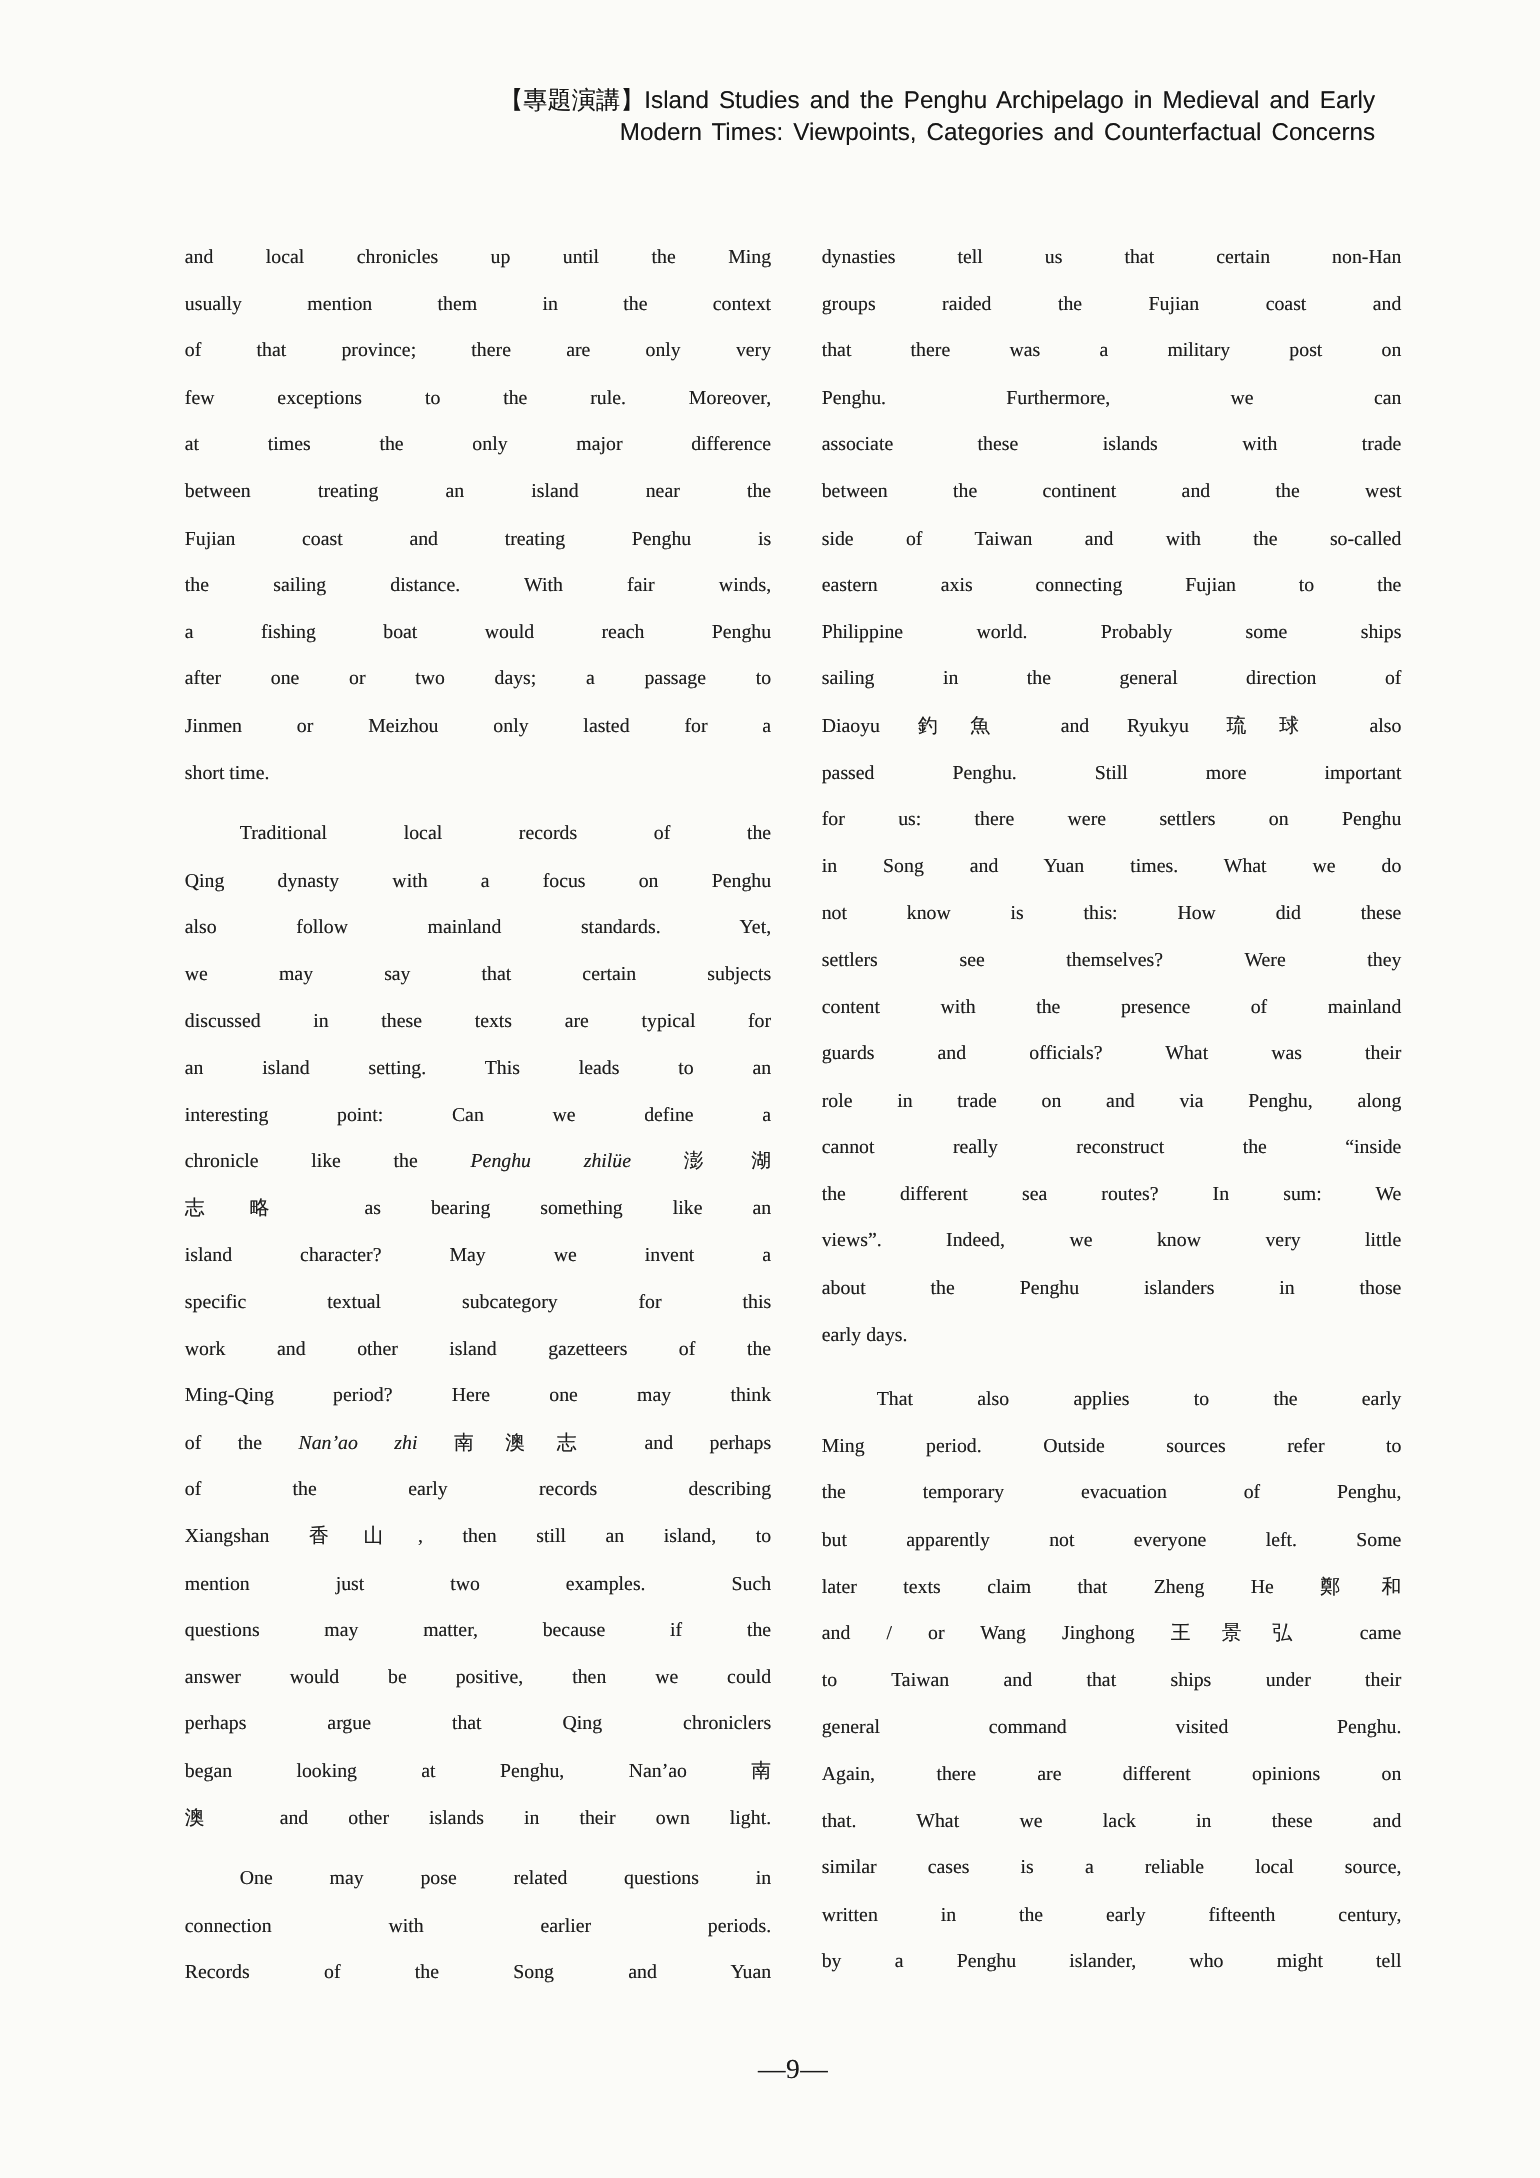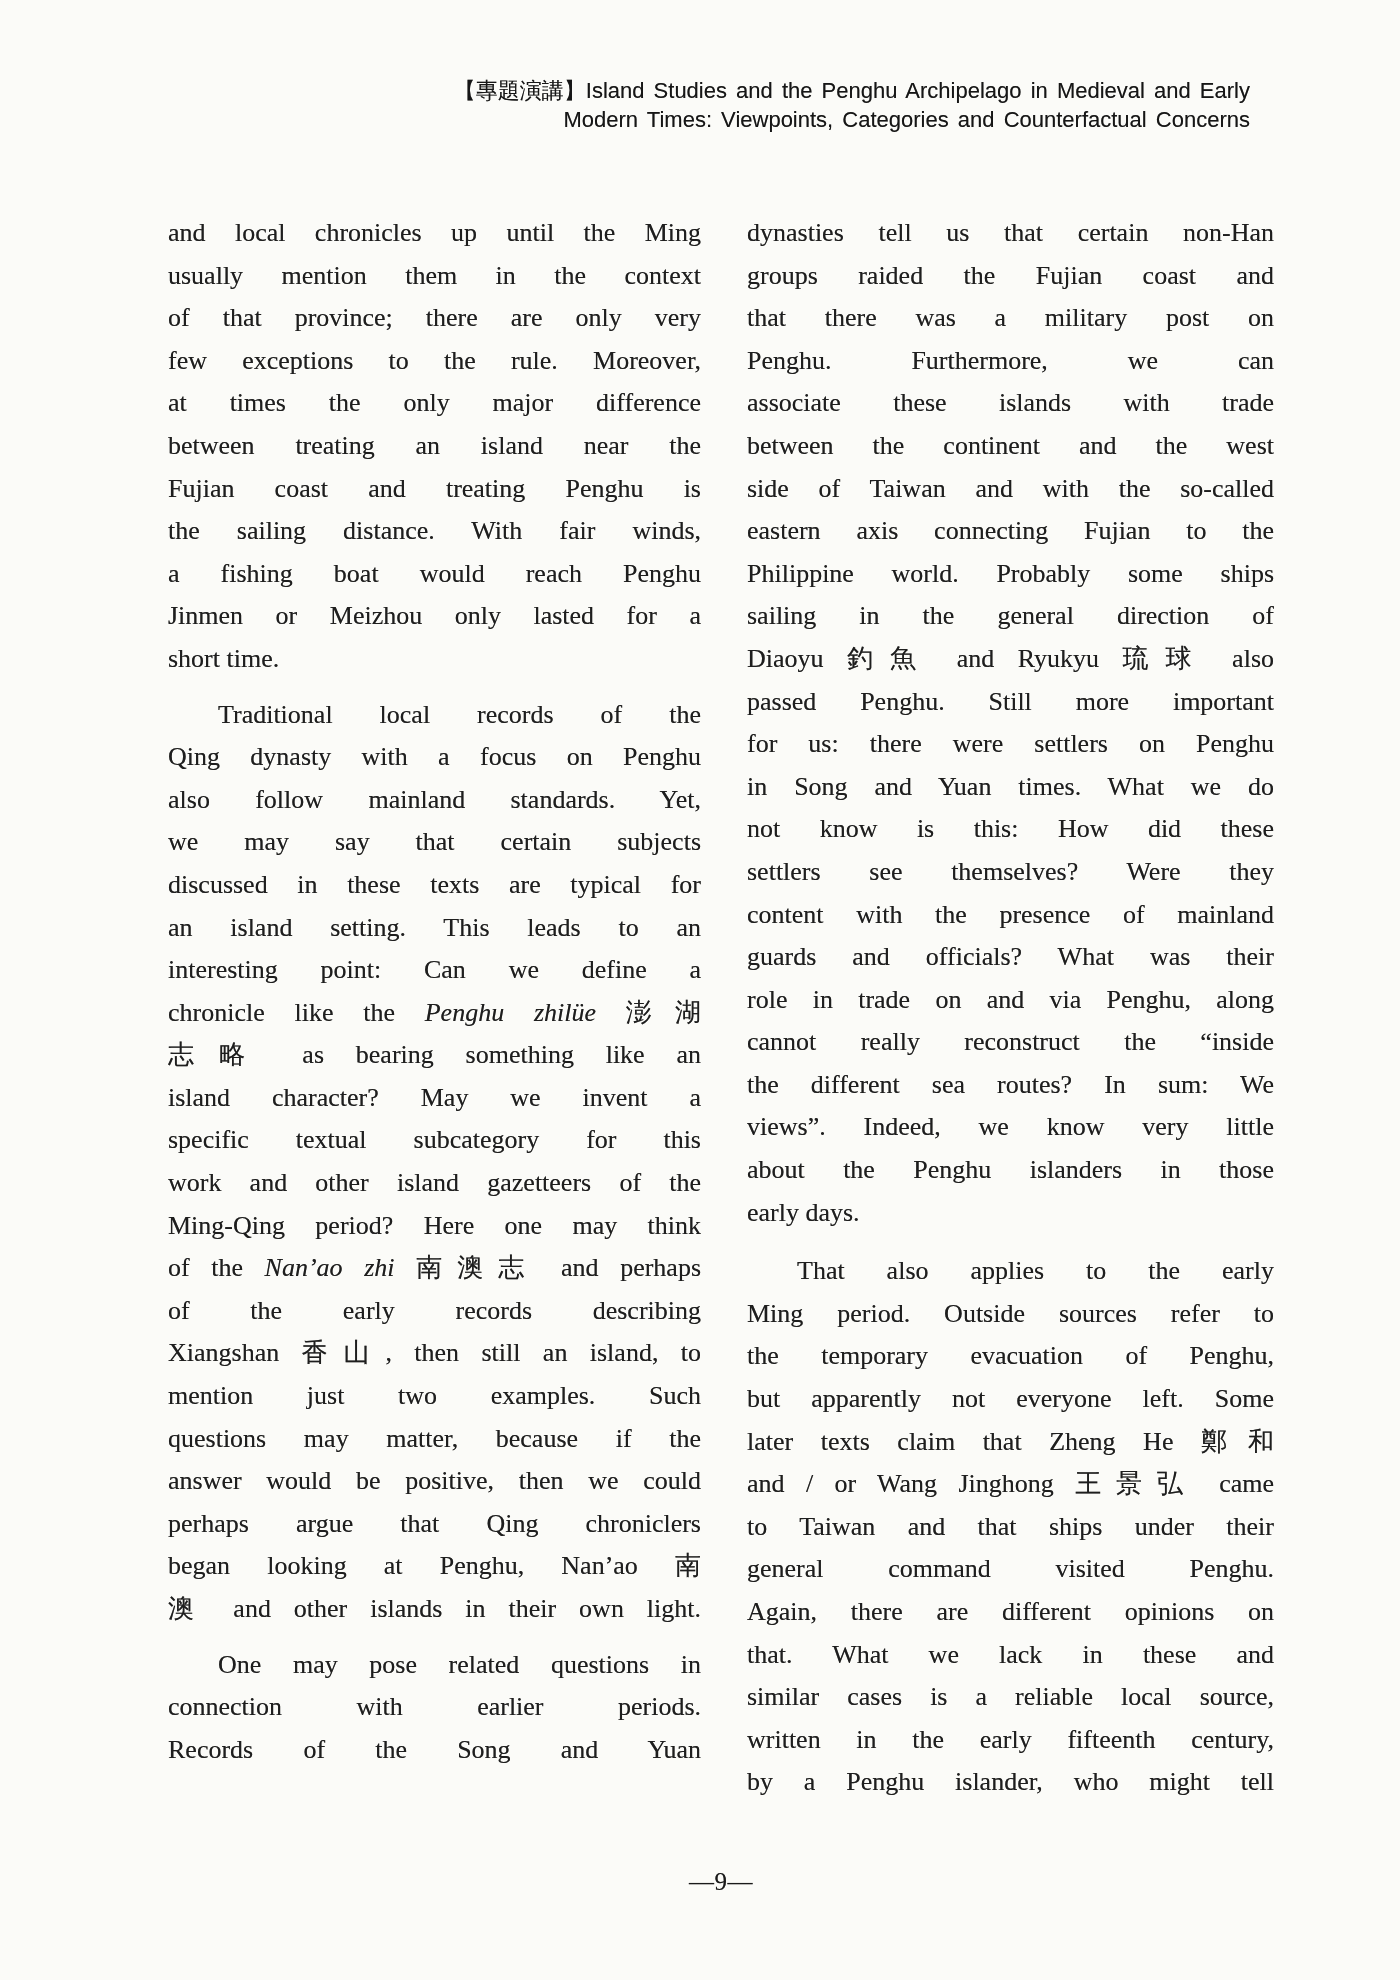--- a/index.html
+++ b/index.html
@@ -30,21 +30,21 @@
     font-size: 22px;
     line-height: 29px;
     color: #161616;
     word-spacing: 3px;
     text-shadow: 0 0 0.4px rgba(0,0,0,0.45);
   }
   
   .col {
     position: absolute;
     top: 212px;
-    font-size: 26px;
+    font-size: 18px;
     line-height: 42.6px;
     text-shadow: 0 0 0.5px rgba(0,0,0,0.5);
   }
   .col-left  { left: 168px; width: 533px; }
   .col-right { left: 747px; width: 527px; }
 
   .para { margin: 0; }
   .col-left  .para + .para { margin-top: 13px; }
   .col-right .para + .para { margin-top: 16px; }
 
@@ -84,20 +84,21 @@
       <div class="para">
         <div class="line">and local chronicles up until the Ming</div>
         <div class="line">usually mention them in the context</div>
         <div class="line">of that province; there are only very</div>
         <div class="line">few exceptions to the rule. Moreover,</div>
         <div class="line">at times the only major difference</div>
         <div class="line">between treating an island near the</div>
         <div class="line">Fujian coast and treating Penghu is</div>
         <div class="line">the sailing distance. With fair winds,</div>
         <div class="line">a fishing boat would reach Penghu</div>
+        <div class="line">after one or two days; a passage to</div>
         <div class="line">Jinmen or Meizhou only lasted for a</div>
         <div class="line loose">short time.</div>
       </div>
       <div class="para">
         <div class="line indent">Traditional local records of the</div>
         <div class="line">Qing dynasty with a focus on Penghu</div>
         <div class="line">also follow mainland standards. Yet,</div>
         <div class="line">we may say that certain subjects</div>
         <div class="line">discussed in these texts are typical for</div>
         <div class="line">an island setting. This leads to an</div>

